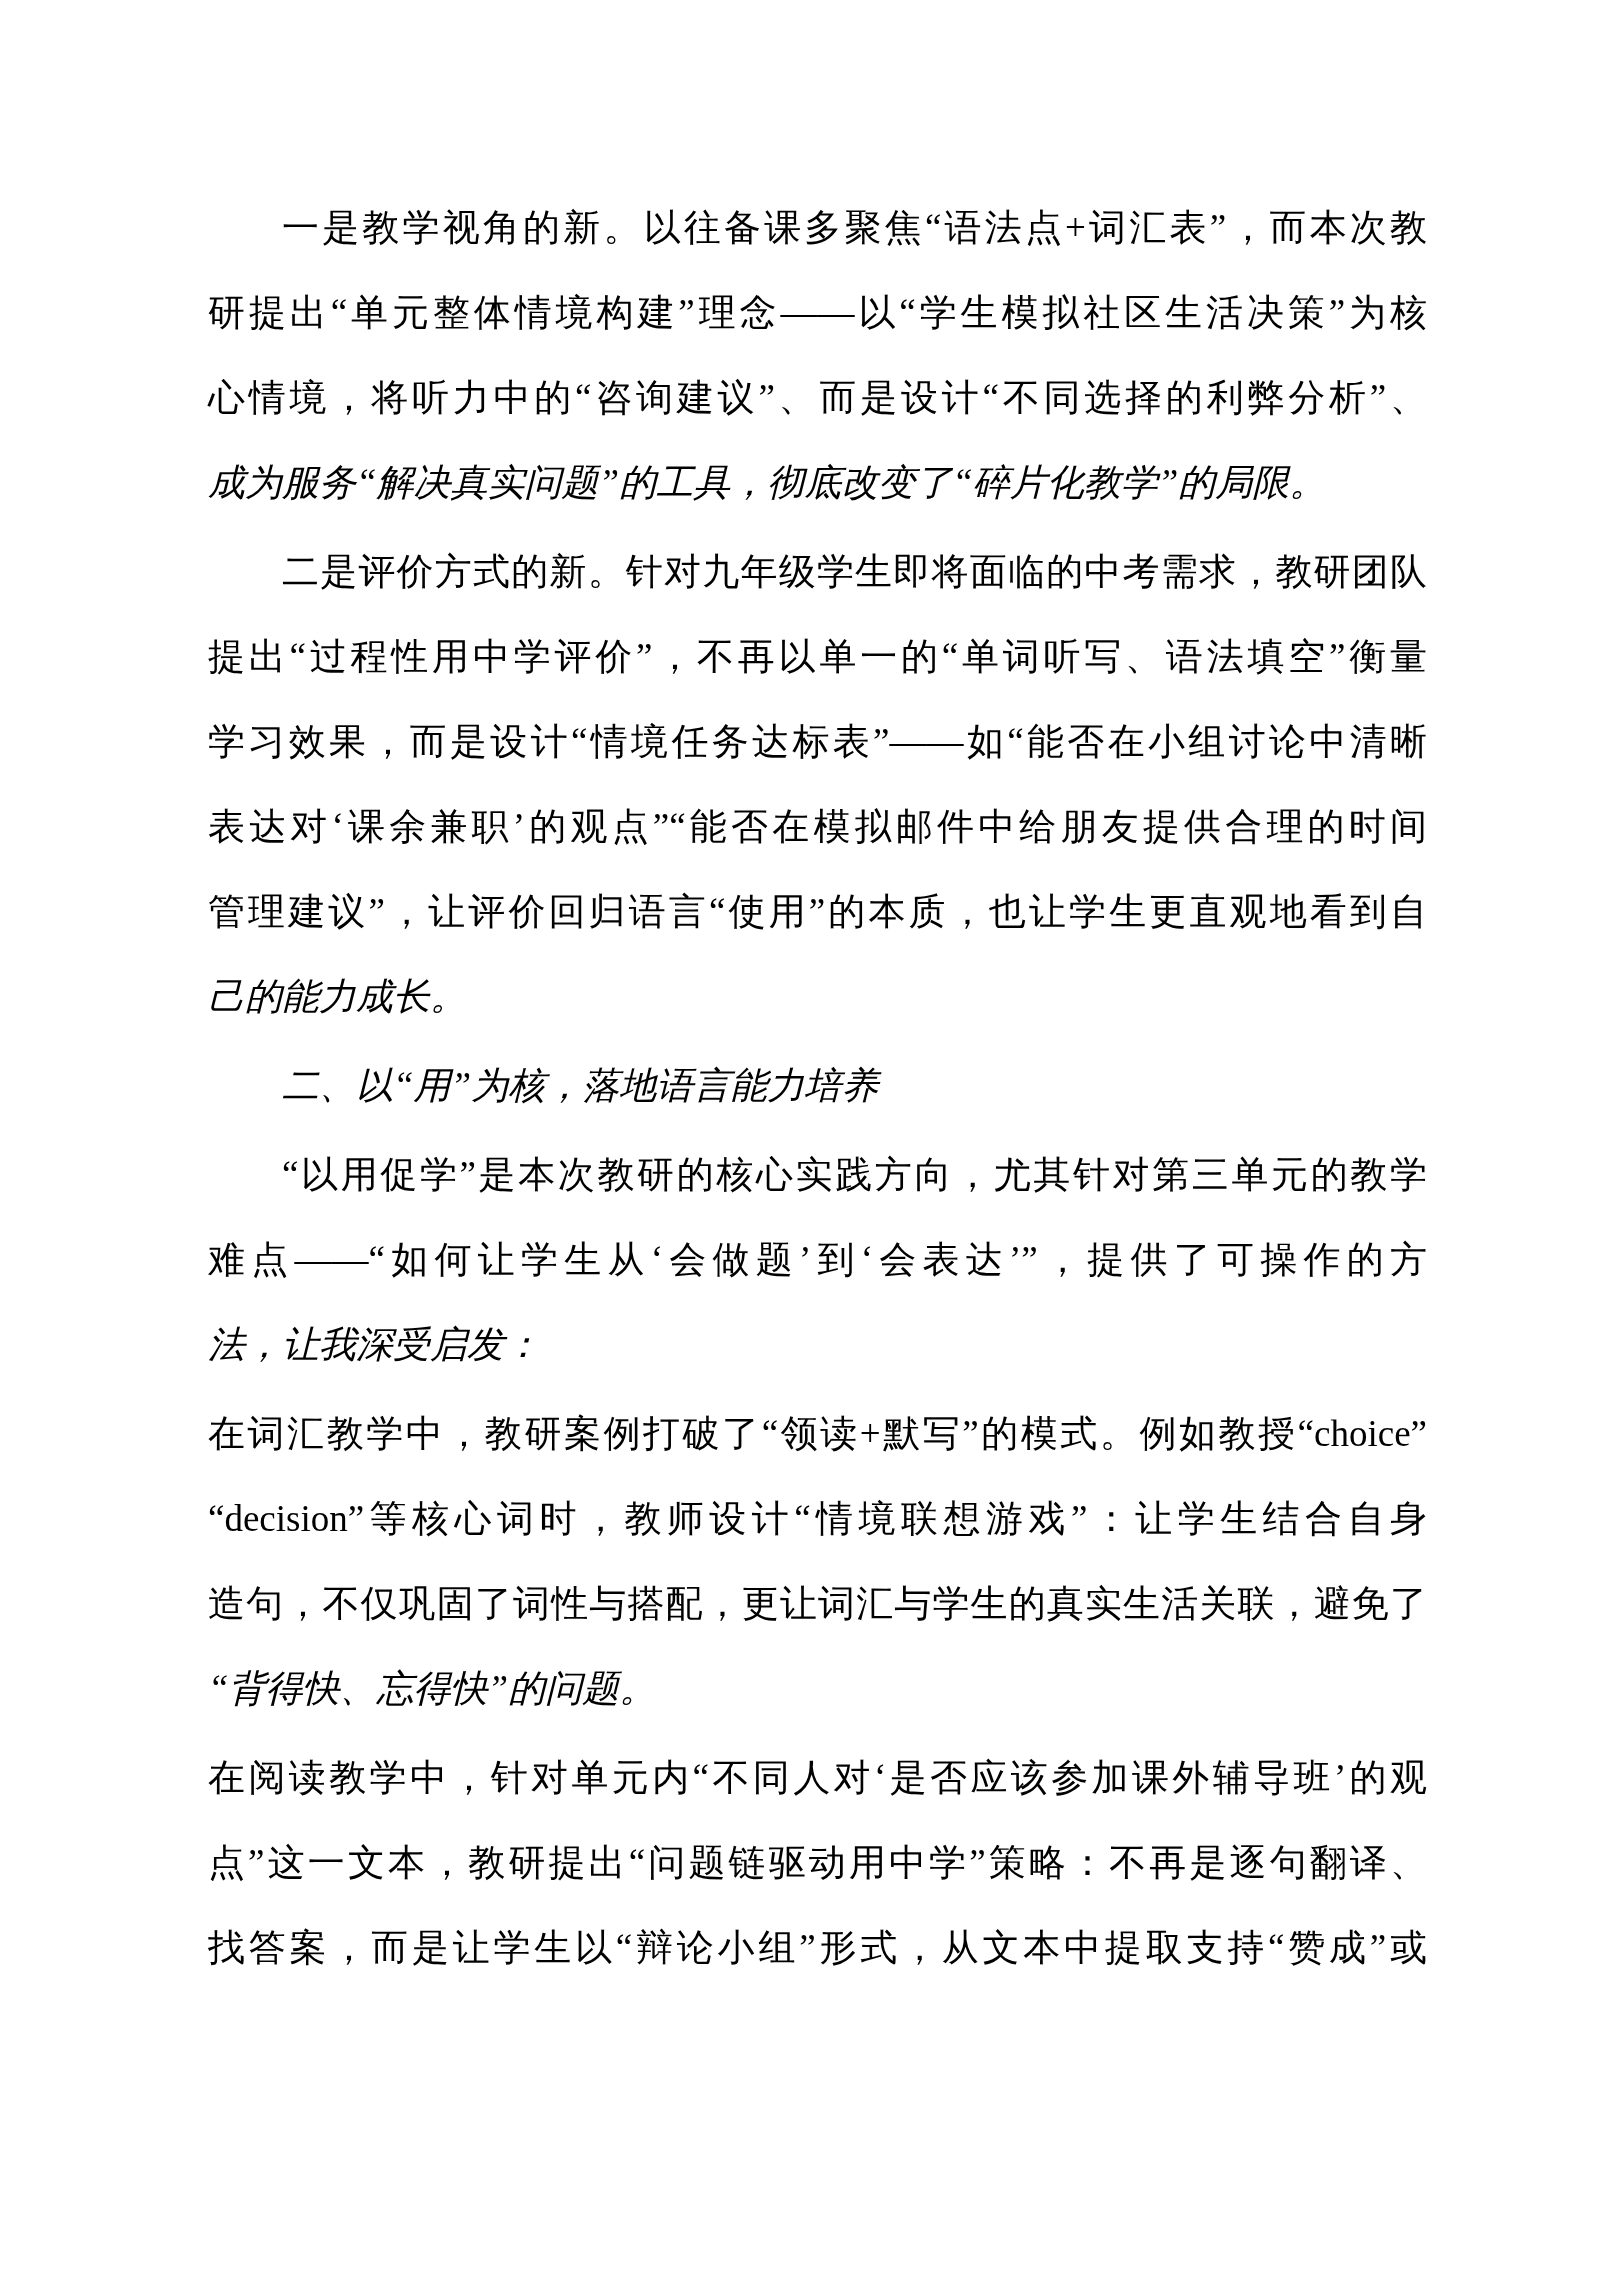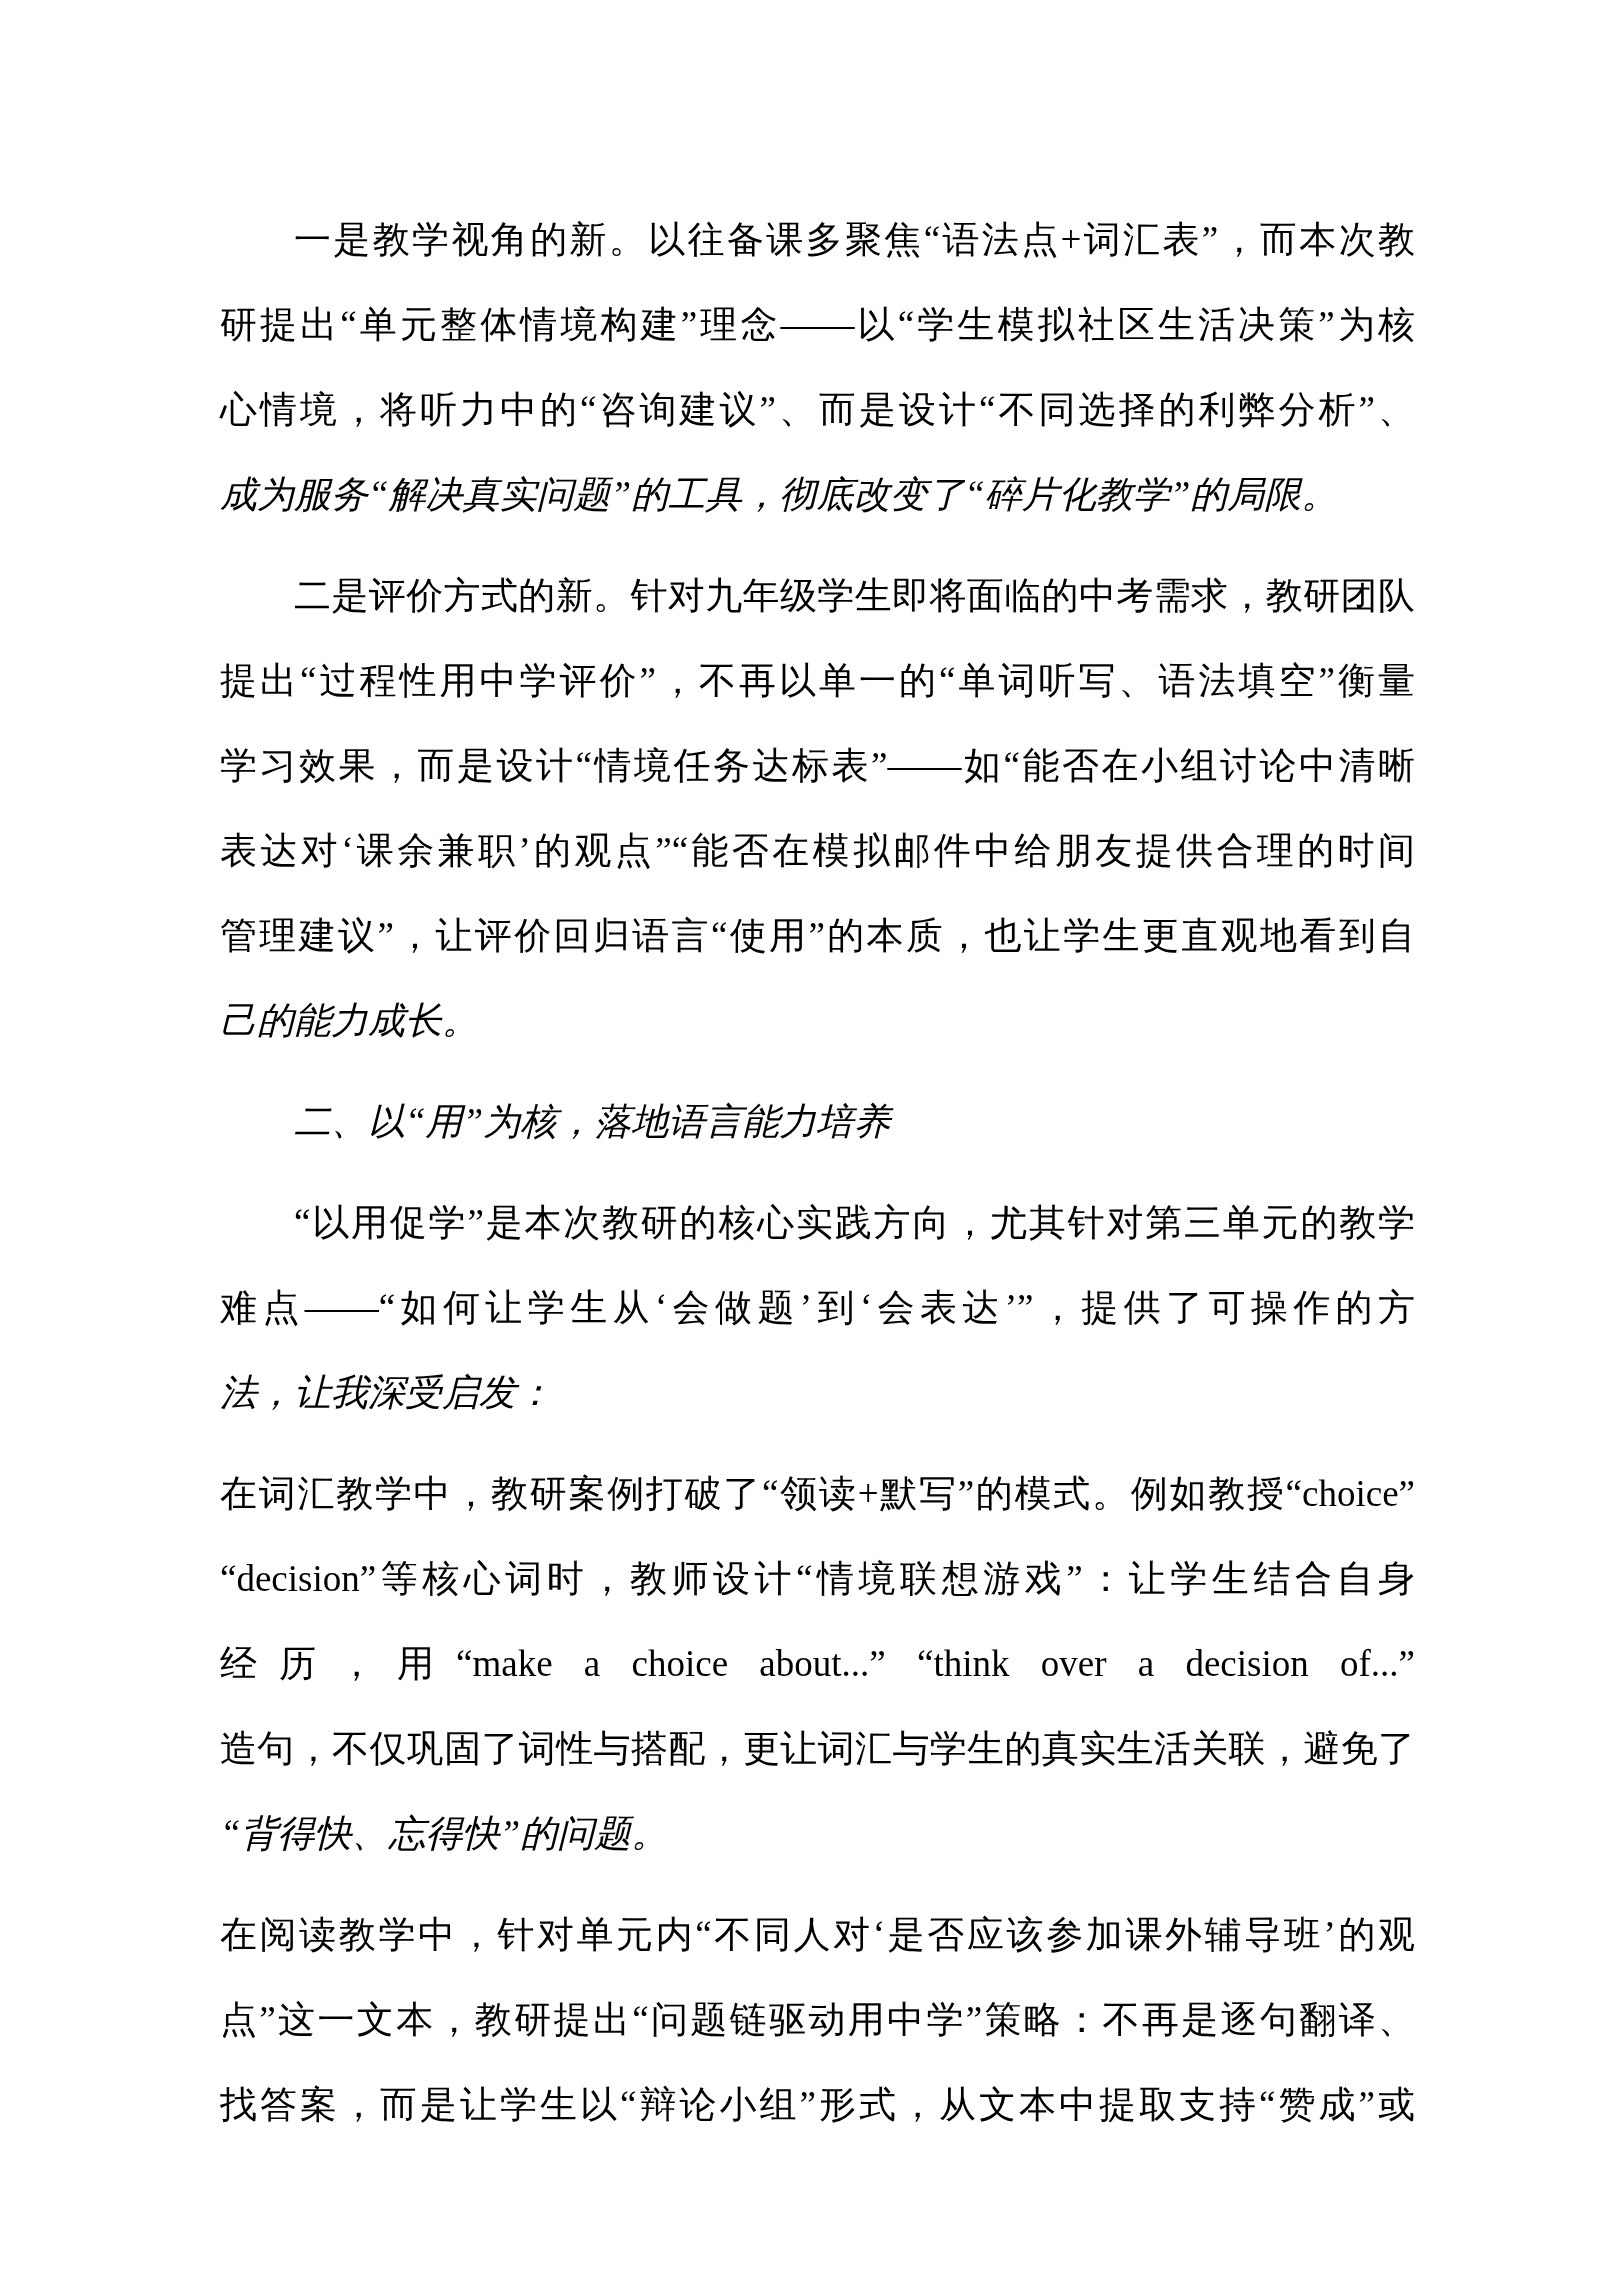--- a/index.html
+++ b/index.html
@@ -19,21 +19,21 @@
     left: 204px;
     top: 181px;
     width: 1227px;
     font-family: "Liberation Serif", "DejaVu Serif", serif;
     font-size: 37px;
     line-height: 85px;
     color: #000000;
     font-kerning: none;
   }
   .paragraph {
-    margin: 16px;
+    margin: 4px;
     padding: 0;
   }
   .line {
     text-align: justify;
     text-align-last: justify;
     min-height: 85px;
   }
   .line.para-end {
     text-align-last: left;
     font-style: italic;
@@ -65,21 +65,20 @@
         <div class="line indent para-end">二、以“用”为核，落地语言能力培养</div>
       </div>
       <div class="paragraph">
         <div class="line indent">“以用促学”是本次教研的核心实践方向，尤其针对第三单元的教学</div>
         <div class="line">难点——“如何让学生从‘会做题’到‘会表达’”，提供了可操作的方</div>
         <div class="line para-end">法，让我深受启发：</div>
       </div>
       <div class="paragraph">
         <div class="line">在词汇教学中，教研案例打破了“领读+默写”的模式。例如教授“choice”</div>
         <div class="line">“decision”等核心词时，教师设计“情境联想游戏”：让学生结合自身</div>
-        <div class="line">经历，用“make a choice about...” “think over a decision of...”</div>
         <div class="line">造句，不仅巩固了词性与搭配，更让词汇与学生的真实生活关联，避免了</div>
         <div class="line para-end">“背得快、忘得快”的问题。</div>
       </div>
       <div class="paragraph">
         <div class="line">在阅读教学中，针对单元内“不同人对‘是否应该参加课外辅导班’的观</div>
         <div class="line">点”这一文本，教研提出“问题链驱动用中学”策略：不再是逐句翻译、</div>
         <div class="line">找答案，而是让学生以“辩论小组”形式，从文本中提取支持“赞成”或</div>
       </div>
     </div>
 </div>

